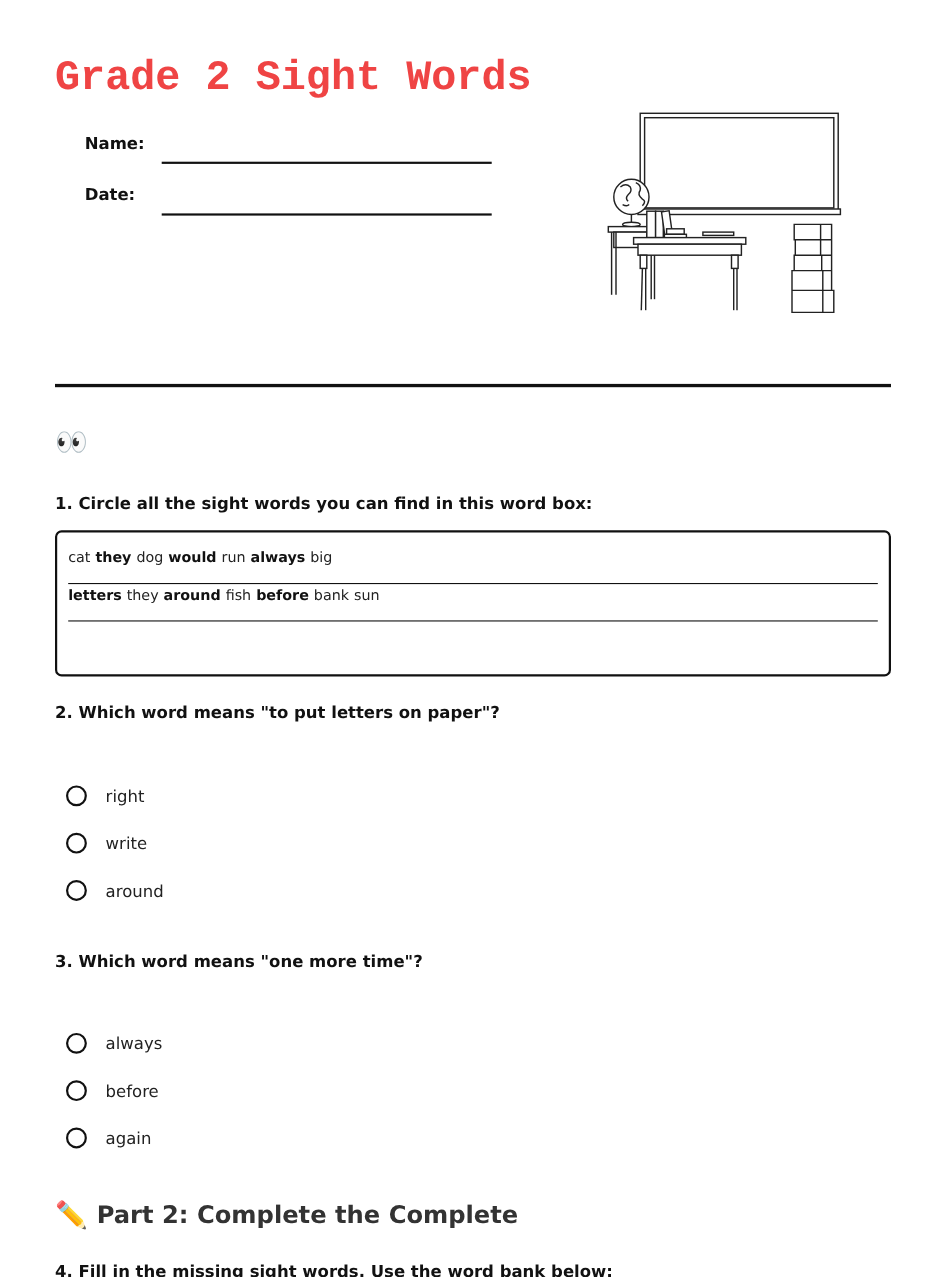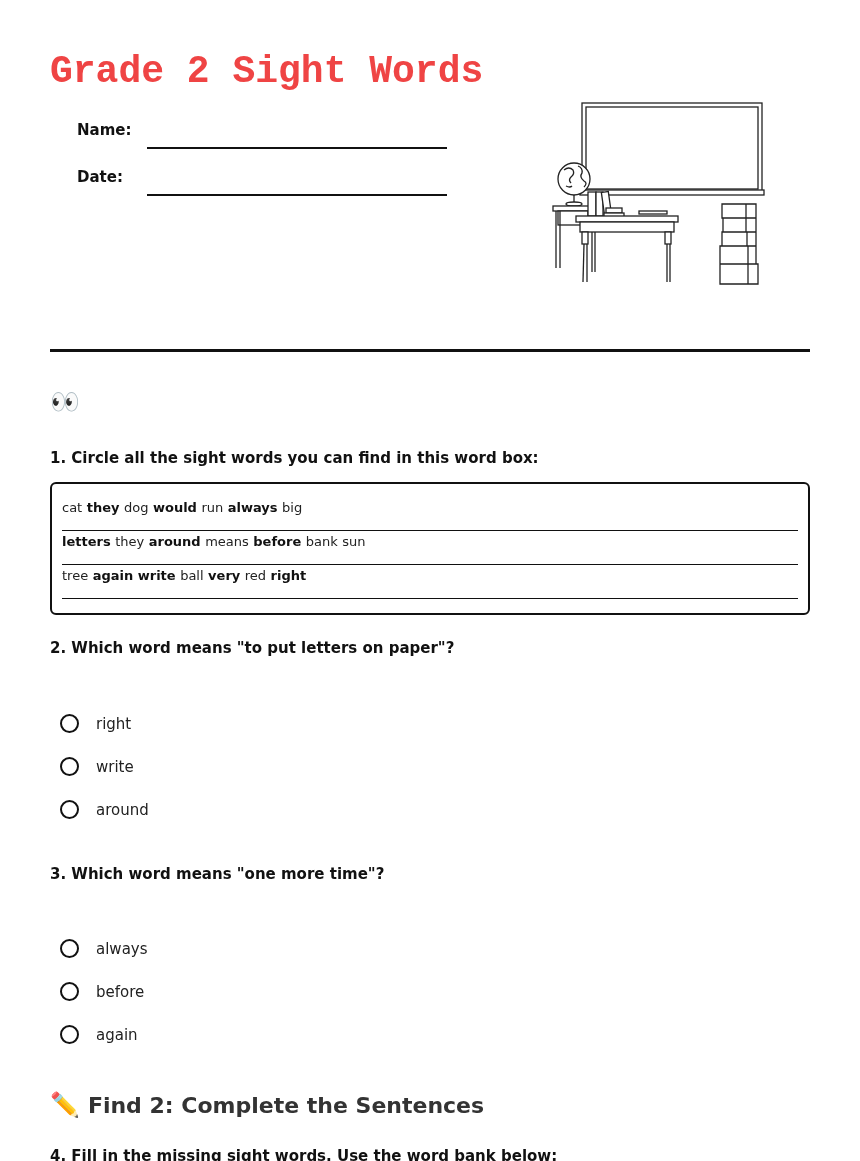--- a/index.html
+++ b/index.html
@@ -128,22 +128,21 @@
   <div class="divider"></div>
 
   <h2 class="part-heading part1">
     <span class="emoji">👀</span>
   </h2>
 
   <p class="question q1">1. Circle all the sight words you can find in this word box:</p>
 
   <div class="word-box">
     <div class="word-row row-0"><span class="w">cat</span><span class="w sight">they</span><span class="w">dog</span><span class="w sight">would</span><span class="w">run</span><span class="w sight">always</span><span class="w">big</span></div>
-    <div class="word-row row-1"><span class="w sight">letters</span><span class="w">they</span><span class="w sight">around</span><span class="w">means</span><span class="w sight">before</span><span class="w">bank</span><span class="w">sun</span></div>
-    <div class="word-row row-2"><span class="w">tree</span><span class="w sight">again</span><span class="w sight">write</span><span class="w">ball</span><span class="w sight">very</span><span class="w">red</span><span class="w sight">right</span></div>
+    <div class="word-row row-1"><span class="w sight">letters</span><span class="w">they</span><span class="w sight">around</span><span class="w">fish</span><span class="w sight">before</span><span class="w">bank</span><span class="w">sun</span></div>
   </div>
 
   <p class="question q2">2. Which word means "to put letters on paper"?</p>
   <div class="options opt2">
     <div class="option">
       <span class="radio"></span>
       <span class="option-label">right</span>
     </div>
     <div class="option">
       <span class="radio"></span>
@@ -166,18 +165,18 @@
       <span class="option-label">before</span>
     </div>
     <div class="option">
       <span class="radio"></span>
       <span class="option-label">again</span>
     </div>
   </div>
 
   <h2 class="part-heading part2">
     <span class="emoji">✏️</span>
-    <span>Find 2: Complete the Sentences</span>
+    <span>Part 2: Complete the Complete</span>
   </h2>
 
   <p class="question q4">4. Fill in the missing sight words. Use the word bank below:</p>
 
 </div>
 
 </body></html>

